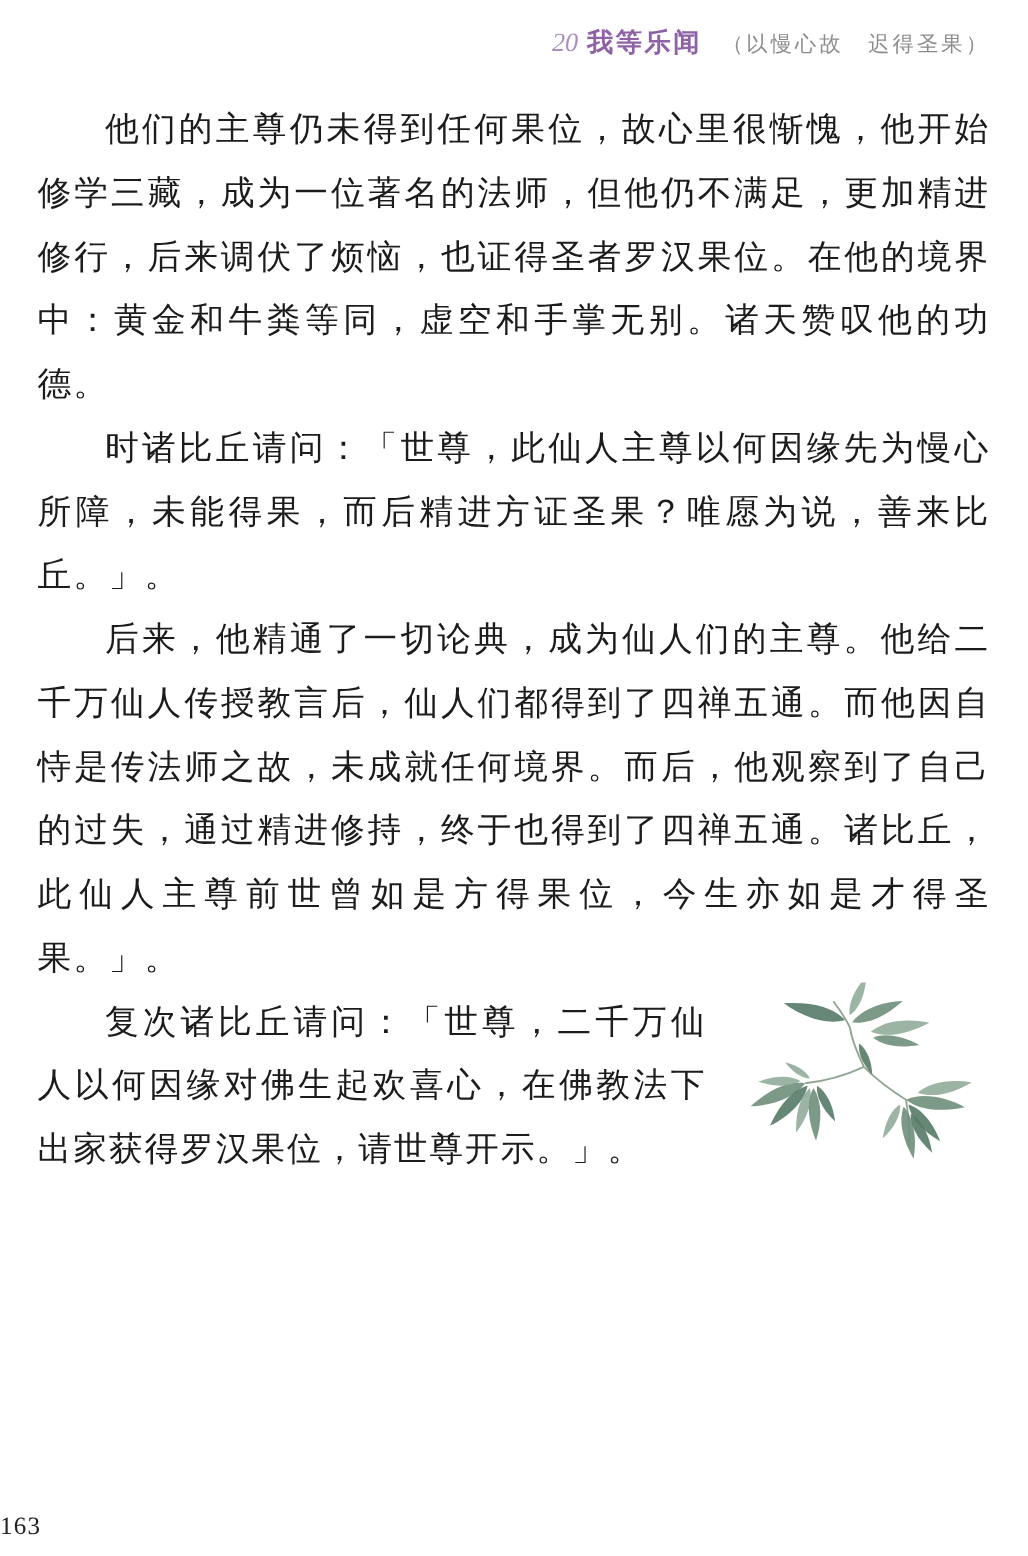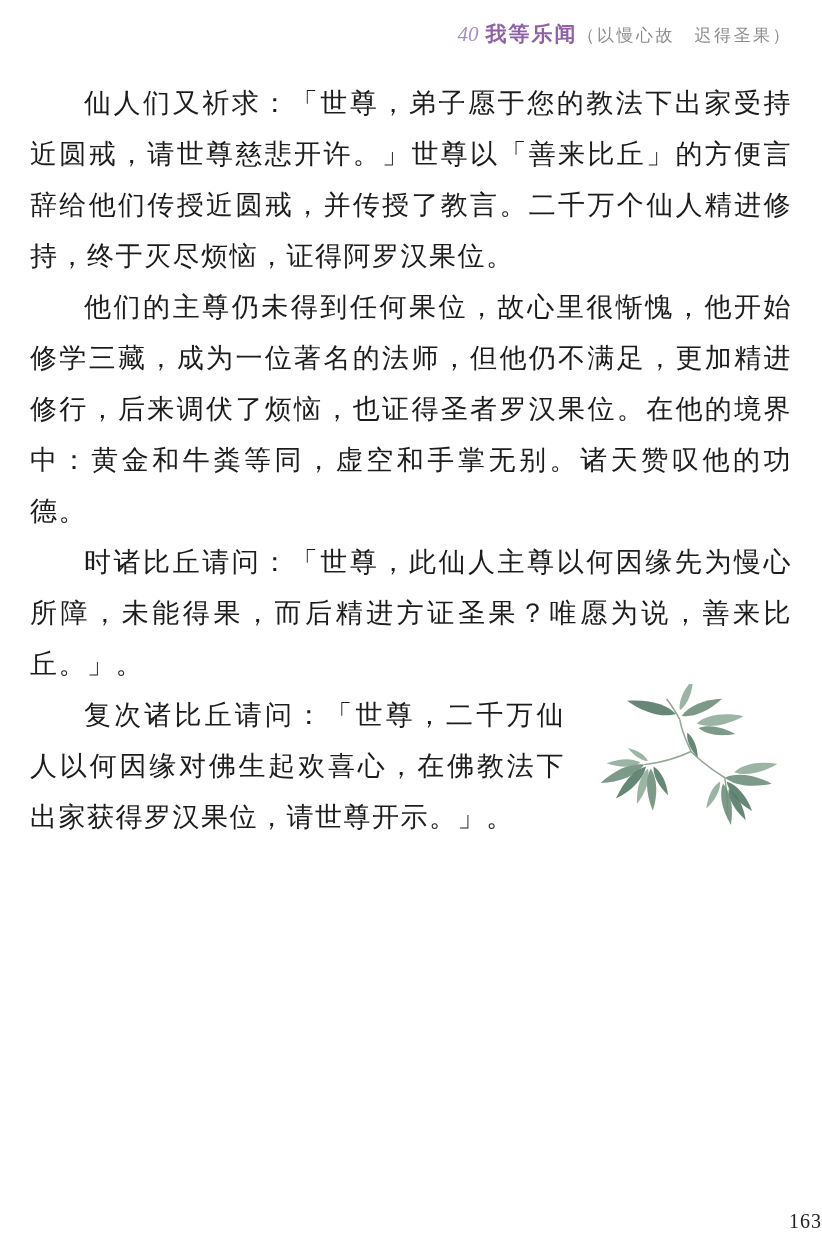--- a/index.html
+++ b/index.html
@@ -27,21 +27,21 @@
   .ch-title{
     color:#8f62a8;
     font-size:21px;
     font-weight:bold;
     letter-spacing:2px;
   }
   .ch-sub{
     color:#8c8c8c;
     font-size:17px;
     letter-spacing:2.5px;
-    margin-left:0;
+    margin-left:16px;
   }
   
   .body-text{
     position:absolute;
     top:78px;left:30px;
     width:762px;
     color:#1c1c1c;
   }
   .body-text p{
     margin:0;
@@ -62,43 +62,43 @@
   .bamboo svg{display:block;width:100%;height:100%;}
   .leaf-a{fill:#6f8f7c;opacity:.9;}
   .leaf-b{fill:#8aa794;opacity:.85;}
   .leaf-c{fill:#567a67;opacity:.9;}
   .stem{stroke:#7f9680;stroke-width:1.6;fill:none;opacity:.85;}
   
   .page-footer{
     position:absolute;
     bottom:12px;left:0;
     width:100%;
-    text-align:right;
+    text-align:left;
   }
   .page-number{
     font-size:20px;
     color:#222222;
     letter-spacing:1px;
   }
 </style>
 </head>
 <body>
 
 <div class="page">
 
   <header class="page-header">
-    <span class="ch-num">40</span>
+    <span class="ch-num">20</span>
     <span class="ch-title">我等乐闻</span>
     <span class="ch-sub">（以慢心故　迟得圣果）</span>
   </header>
 
   <main class="body-text">
-    <p>仙人们又祈求：「世尊，弟子愿于您的教法下出家受持近圆戒，请世尊慈悲开许。」世尊以「善来比丘」的方便言辞给他们传授近圆戒，并传授了教言。二千万个仙人精进修持，终于灭尽烦恼，证得阿罗汉果位。</p>
     <p>他们的主尊仍未得到任何果位，故心里很惭愧，他开始修学三藏，成为一位著名的法师，但他仍不满足，更加精进修行，后来调伏了烦恼，也证得圣者罗汉果位。在他的境界中：黄金和牛粪等同，虚空和手掌无别。诸天赞叹他的功德。</p>
     <p>时诸比丘请问：「世尊，此仙人主尊以何因缘先为慢心所障，未能得果，而后精进方证圣果？唯愿为说，善来比丘。」。</p>
+    <p>后来，他精通了一切论典，成为仙人们的主尊。他给二千万仙人传授教言后，仙人们都得到了四禅五通。而他因自恃是传法师之故，未成就任何境界。而后，他观察到了自己的过失，通过精进修持，终于也得到了四禅五通。诸比丘，此仙人主尊前世曾如是方得果位，今生亦如是才得圣果。」。</p>
 
     <div class="bamboo">
       <svg viewBox="0 0 210 160" xmlns="http://www.w3.org/2000/svg">
 
         <path class="stem" d="M100,38 C103,55 108,62 112,72"></path>
         <path class="stem" d="M112,72 C95,80 80,84 62,86"></path>
         <path class="stem" d="M112,72 C125,85 135,92 148,100"></path>
         <path class="stem" d="M148,100 C150,115 152,125 150,140"></path>
         <path class="stem" d="M100,38 C96,30 92,24 86,16"></path>
 

